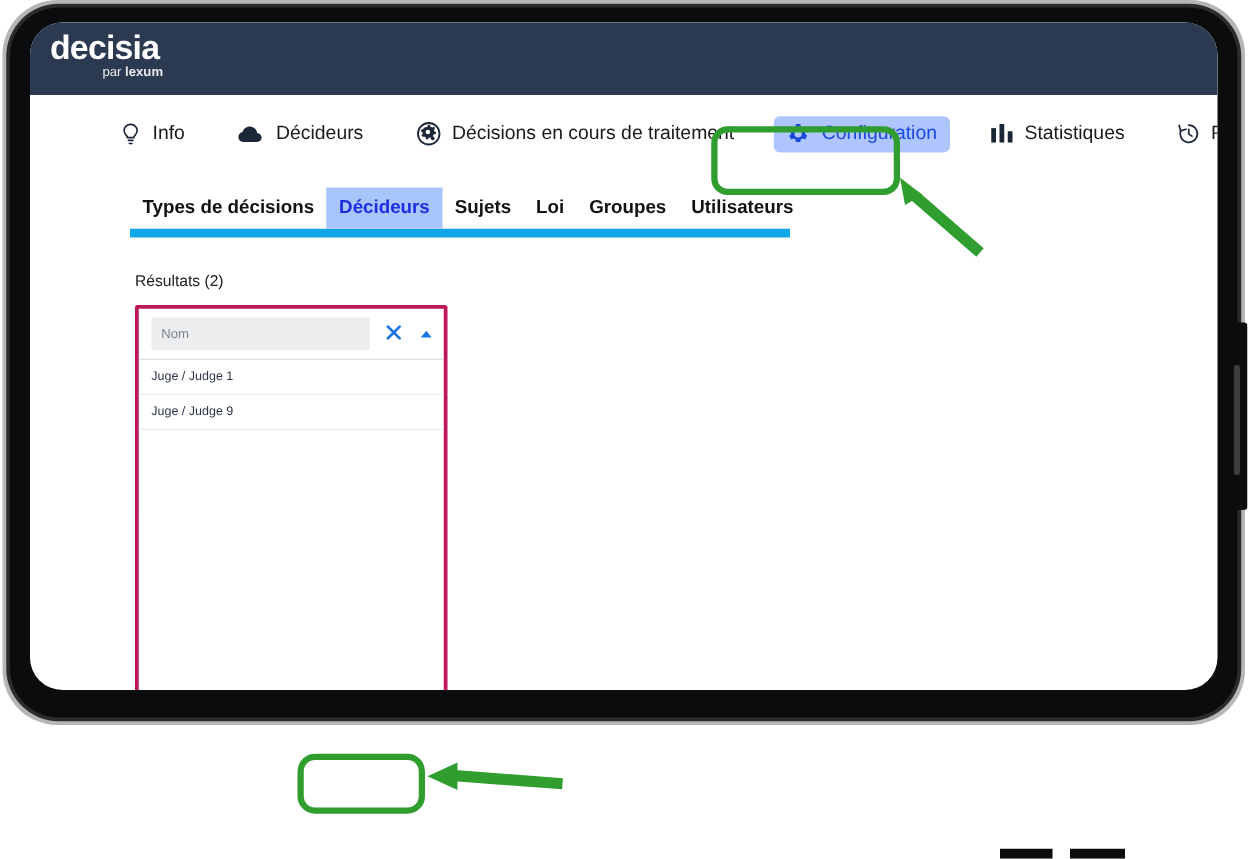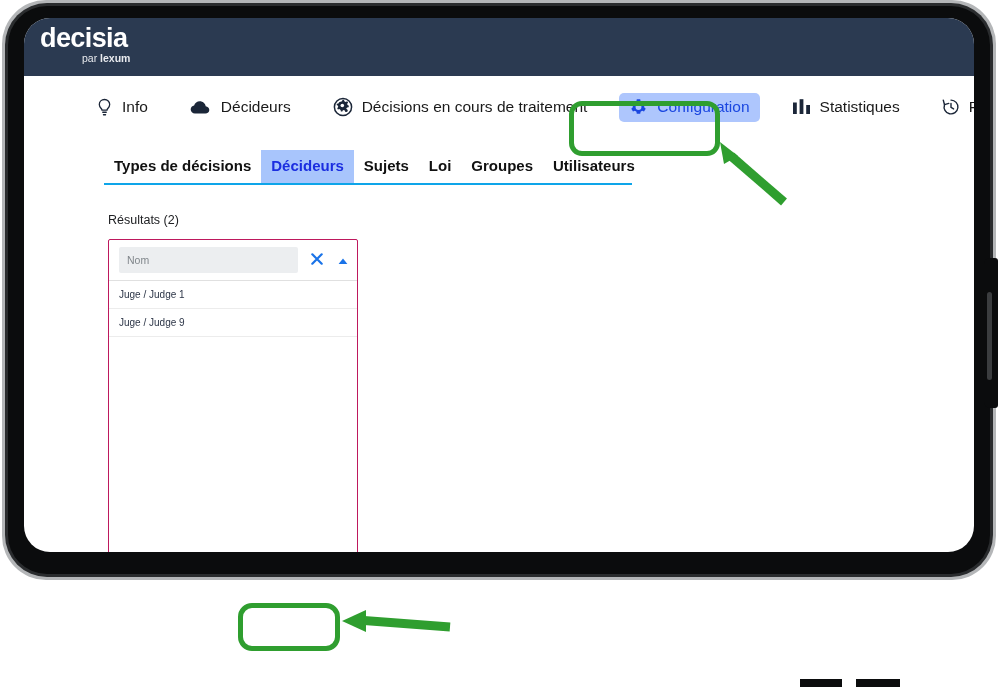--- a/index.html
+++ b/index.html
@@ -128,21 +128,21 @@
   .nav-item.active {
     background: #aec6fd;
     color: #1b47e0;
   }
   .nav-icon { display: inline-flex; align-items: center; }
 
   
   #sub-nav-wrapper {
     margin: 10px 0 0 80px;
     width: 528px;
-    border-bottom: 2px solid #0ea5e9;
+    border-bottom: 7px solid #0ea5e9;
     padding-bottom: 0px;
   }
   #sub-nav {
     display: flex;
     align-items: flex-end;
     gap: 0px;
   }
   .subtab {
     font-size: 15px;
     font-weight: bold;
@@ -160,21 +160,21 @@
   
   #content { padding: 28px 0 0 84px; }
   #results-label {
     font-size: 12.5px;
     color: #202124;
     margin-bottom: 12px;
   }
 
   #results-table {
     width: 250px;
-    border: 1px solid #be185d;
+    border: 3px solid #be185d;
     border-radius: 2px;
     background: #ffffff;
     height: 316px;
     box-sizing: border-box;
     overflow: hidden;
   }
   #table-header {
     display: flex;
     align-items: center;
     padding: 7px 7px 7px 10px;

